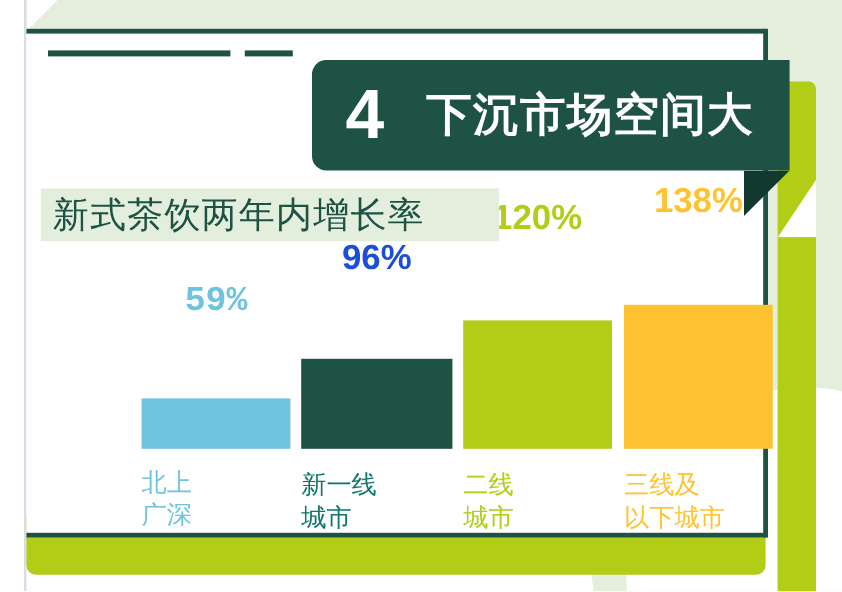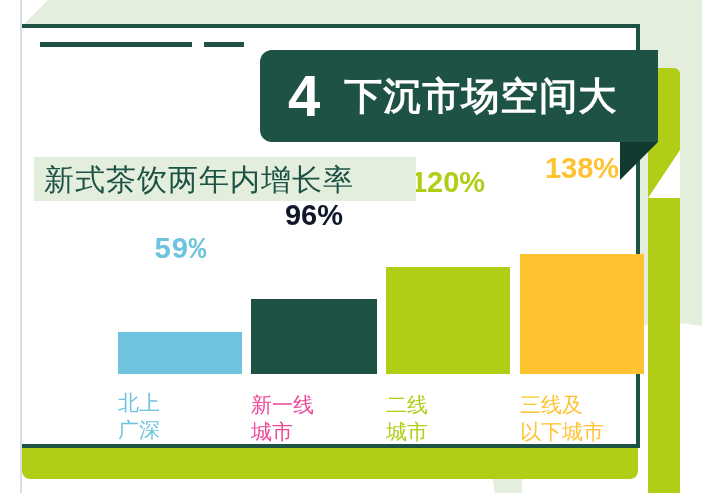--- a/index.html
+++ b/index.html
@@ -174,21 +174,21 @@
     font-size: 58px;
     font-weight: bold;
     line-height: 1;
     letter-spacing: 0;
   }
   .banner-title {
     color: #ffffff;
     font-size: 38px;
     font-weight: bold;
     line-height: 1;
-    margin-left: 24px;
+    margin-left: 35px;
     letter-spacing: 1px;
   }
 
   
   .subtitle-band {
     position: absolute;
     left: 34px;
     top: 157px;
     width: 382px;
     height: 44px;
@@ -282,23 +282,23 @@
   <div class="chart">
 
     <div class="bar-col" style="left:50px;width:78px;font-family:Liberation Mono, monospace;">
       <div class="bar-value" style="bottom:180px;color:#6ec3de;">59%</div>
       <div class="bar-rect" style="height:42px;background:#6ec3de;"></div>
       <div class="bar-label" style="color:#6ec3de;">北上
 广深</div>
     </div>
 
     <div class="bar-col" style="left:183px;width:80px;">
-      <div class="bar-value" style="bottom:215px;color:#0f172a;margin-top:48px;">96%</div>
+      <div class="bar-value" style="bottom:215px;color:#1d4ed8;margin-top:48px;">96%</div>
       <div class="bar-rect" style="height:75px;background:#1d5245;"></div>
-      <div class="bar-label" style="color:#ec4899;">新一线
+      <div class="bar-label" style="color:#0f766e;">新一线
 城市</div>
     </div>
 
     <div class="bar-col" style="left:318px;width:78px;">
       <div class="bar-value" style="bottom:248px;color:#b2cd16;">120%</div>
       <div class="bar-rect" style="height:107px;background:#b2cd16;"></div>
       <div class="bar-label" style="color:#b2cd16;">二线
 城市</div>
     </div>
 

